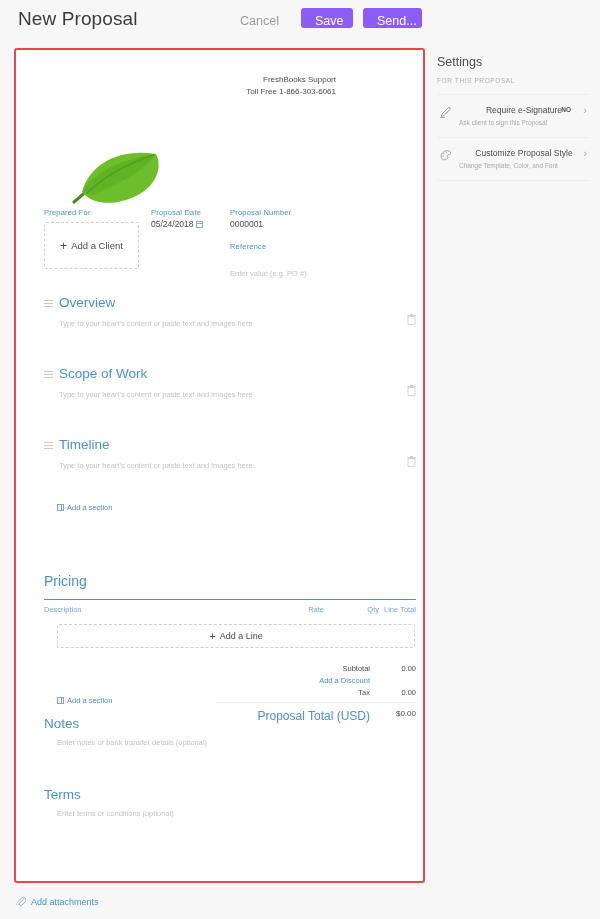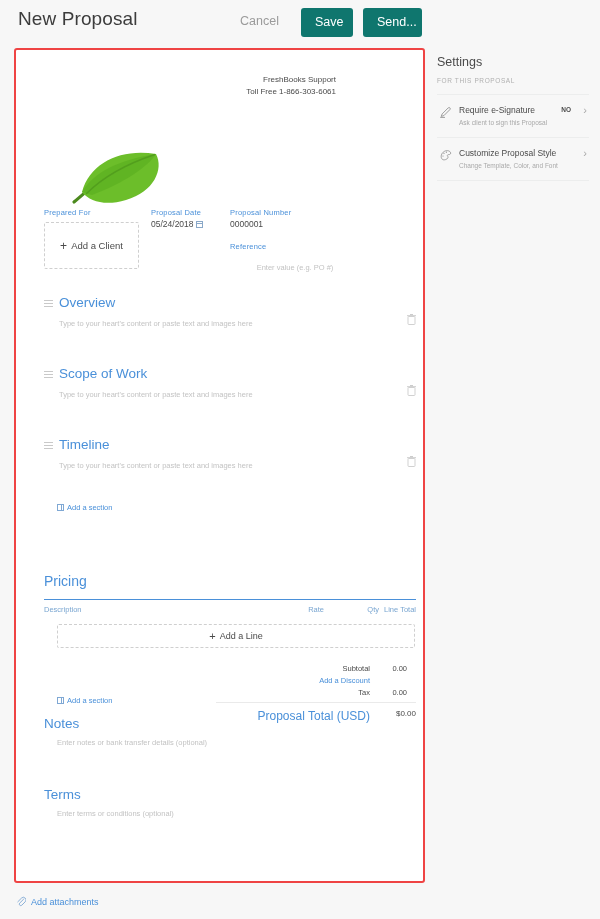--- a/index.html
+++ b/index.html
@@ -22,22 +22,22 @@
     position: absolute; left: 18px; top: 8px;
     font-size: 19px; color: #3c3c3c; font-weight: 400; letter-spacing: .1px;
   }
   .btn-cancel {
     position: absolute; left: 240px; top: 14px;
     font-size: 12.5px; color: #9b9b9b; cursor: pointer; background: none;
     border: none; font-family: inherit; padding: 0;
   }
   .btn-green {
     position: absolute; top: 8px;
-    background: #0f766e; color: #ffffff; border: none; border-radius: 3px;
-    font-size: 12.5px; font-family: inherit; height: 29px; cursor: pointer;
+    background: #8b5cf6; color: #ffffff; border: none; border-radius: 3px;
+    font-size: 12.5px; font-family: inherit; height: 20px; cursor: pointer;
     line-height: 27px; padding: 0 14px; text-align: right;
   }
   .btn-save { left: 301px; width: 52px; }
   .btn-send { left: 363px; width: 59px; }
 
   
   .doc-card {
     position: absolute; left: 14px; top: 48px;
     width: 411px; height: 835px;
     background: #ffffff; border: 2px solid #ef4444; border-radius: 3px;
@@ -46,21 +46,21 @@
     font-size: 8px; color: #4a4a4a; line-height: 11.5px; white-space: nowrap; }
   .company-right { position: absolute; right: 12px; top: 24px; text-align: right;
     font-size: 8px; color: #4a4a4a; line-height: 11.5px; white-space: nowrap; }
 
   .logo { position: absolute; left: 44px; top: 82px; width: 120px; height: 82px; }
 
   
   .meta { position: absolute; left: 28px; top: 158px; width: 372px; }
   .meta-label { font-size: 7.5px; color: #4a90d9; letter-spacing: .2px; }
   .meta-value { font-size: 8.5px; color: #4a4a4a; margin-top: 2px; }
-  .meta-ph { font-size: 7.5px; color: #c3c3c3; margin-top: 12px; text-align: center; }
+  .meta-ph { font-size: 7.5px; color: #c3c3c3; margin-top: 18px; }
 
   .col-prepared { position: absolute; left: 0; top: 0; width: 100px; }
   .add-client-box {
     margin-top: 5px; width: 95px; height: 47px;
     border: 1px dashed #cfcfcf; border-radius: 2px;
     display: flex; align-items: center; justify-content: center;
     font-size: 9.5px; color: #4a4a4a; cursor: pointer; background: #fff;
   }
   .add-client-box .plus { font-size: 12px; margin-right: 4px; font-weight: 300; color:#4a4a4a;}
   .col-date { position: absolute; left: 107px; top: 0; width: 80px; }
@@ -103,21 +103,21 @@
     border: 1px dashed #cfcfcf; border-radius: 2px; background: #fff;
     display: flex; align-items: center; justify-content: center;
     font-size: 9px; color: #4a4a4a; cursor: pointer;
   }
   .add-line .plus { font-size: 11px; margin-right: 4px; }
 
   
   .totals { position: absolute; left: 200px; top: 614px; width: 200px; font-size: 7.5px; }
   .tot-row { position: relative; height: 12px; }
   .tot-lbl { position: absolute; right: 46px; color: #4a4a4a; text-align: right; padding-left: 34px; }
-  .tot-val { position: absolute; right: 9px; color: #4a4a4a; text-align: right; width: 42px; }
+  .tot-val { position: absolute; right: 0; color: #4a4a4a; text-align: right; width: 42px; }
   .tot-link { position: absolute; right: 46px; color: #4a90d9; cursor: pointer; text-align: right; }
   .tot-sep { position: absolute; left: 200px; top: 652px; width: 200px; height: 1px; background: #eaeaea; }
   .tot-final-lbl { position: absolute; left: 200px; top: 659px; width: 154px; text-align: right;
                    font-size: 12px; color: #4a90d9; }
   .tot-final-val { position: absolute; left: 200px; top: 659px; width: 200px; text-align: right;
                    font-size: 8px; color: #4a4a4a; }
 
   
   .blk-title { position: absolute; left: 28px; font-size: 13.5px; color: #4a90d9; }
   .blk-ph { position: absolute; left: 41px; font-size: 7.5px; color: #c3c3c3; }
@@ -131,21 +131,21 @@
 
   
   .settings { position: absolute; left: 437px; top: 55px; width: 152px; }
   .settings-h { font-size: 12.5px; color: #4a4a4a; }
   .settings-sub { font-size: 6.5px; color: #b0b0b0; letter-spacing: .6px; margin-top: 8px; }
   .set-item {
     position: relative; border-top: 1px solid #eceded; padding: 10px 0 11px 0; cursor: pointer;
   }
   .set-item:last-child { border-bottom: 1px solid #eceded; }
   .set-ico { position: absolute; left: 3px; top: 11px; width: 12px; height: 12px; }
-  .set-title { font-size: 8.5px; color: #4a4a4a; margin-left: 22px; }
+  .set-title { font-size: 8.5px; color: #4a4a4a; margin-left: 22px; text-align: center; }
   .set-desc { font-size: 6.5px; color: #a9a9a9; margin-left: 22px; margin-top: 4px; }
   .set-flag { position: absolute; right: 18px; top: 11px; font-size: 6.5px; font-weight: bold; color: #4a4a4a; }
   .chev { position: absolute; right: 2px; top: 9px; font-size: 11px; color: #a9a9a9; }
 </style>
 </head>
 <body>
 
 <div class="app">
 
   <div class="topbar">

